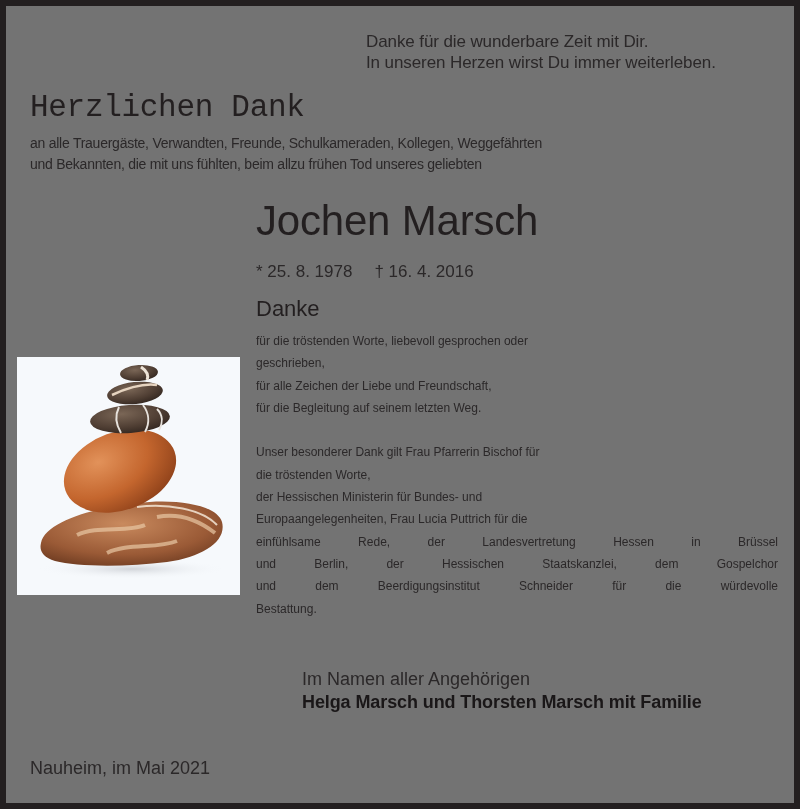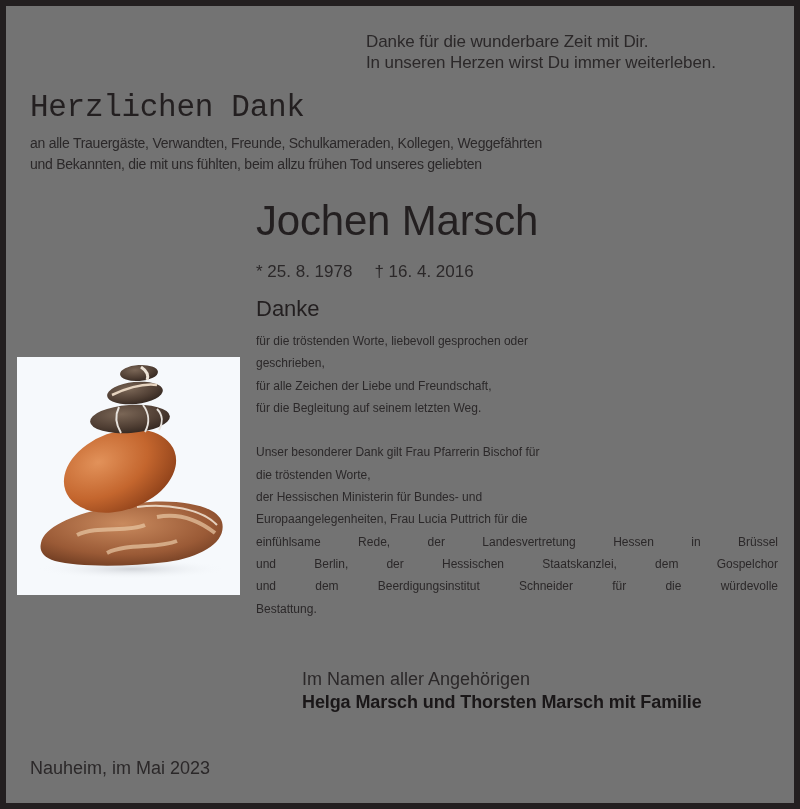--- a/index.html
+++ b/index.html
@@ -121,21 +121,21 @@
       <span class="line just">und dem Beerdigungsinstitut Schneider für die würdevolle</span>
       <span class="line">Bestattung.</span>
     </p>
   </div>
 
   <div class="abs sig">
     <div>Im Namen aller Angehörigen</div>
     <div class="strong">Helga Marsch und Thorsten Marsch mit Familie</div>
   </div>
 
-  <div class="abs footer">Nauheim, im Mai 2023</div>
+  <div class="abs footer">Nauheim, im Mai 2021</div>
 
   <div class="abs photo">
     <svg width="223" height="238" viewBox="0 0 223 238" xmlns="http://www.w3.org/2000/svg">
       <defs>
         <radialGradient id="gOrange" cx="0.35" cy="0.3" r="0.8">
           <stop offset="0" stop-color="#e2925a"></stop>
           <stop offset="0.55" stop-color="#c4662e"></stop>
           <stop offset="1" stop-color="#8a3e18"></stop>
         </radialGradient>
         <radialGradient id="gBase" cx="0.45" cy="0.35" r="0.8">

